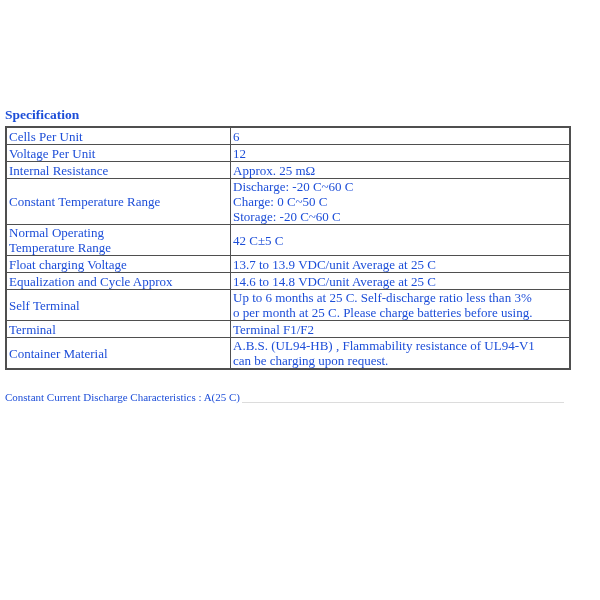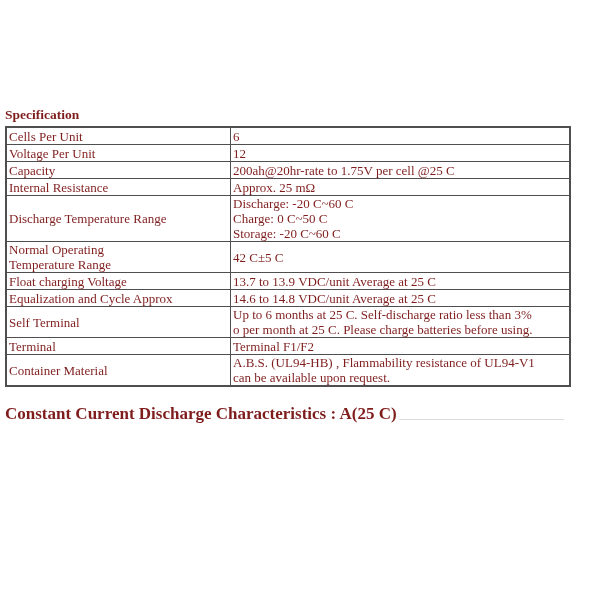--- a/index.html
+++ b/index.html
@@ -3,21 +3,21 @@
 <meta charset="utf-8">
 <style>
   html, body { margin: 0; padding: 0; background: #ffffff; }
   .page {
     position: relative;
     width: 600px;
     height: 600px;
     background: #ffffff;
     font-family: "Liberation Serif", "DejaVu Serif", serif;
     font-size: 13px;
-    color: #7f1d1d;
+    color: #1d4ed8;
     overflow: hidden;
     box-sizing: border-box;
   }
   .content { position: absolute; left: 5px; top: 0; width: 559px; }
   .spec-heading {
     margin-top: 107px;
     margin-bottom: 3px;
     font-weight: bold;
     font-size: 13.5px;
     line-height: 16px;
@@ -39,22 +39,22 @@
   }
   td.col-label { width: 219px; }
   td.col-value { width: 334px; }
   .cc-heading-row {
     display: flex;
     align-items: flex-end;
     margin-top: 19px;
     width: 559px;
   }
   .cc-heading {
-    font-weight: bold;
-    font-size: 17px;
+    font-weight: normal;
+    font-size: 11px;
     line-height: 16px;
     white-space: nowrap;
   }
   .cc-rule {
     flex: 1;
     border-bottom: 1px solid #dcdcdc;
     margin-bottom: 2px;
     margin-left: 2px;
   }
 </style>
@@ -70,29 +70,25 @@
       <tbody>
         <tr>
           <td class="col-label">Cells Per Unit</td>
           <td class="col-value">6</td>
         </tr>
         <tr>
           <td class="col-label">Voltage Per Unit</td>
           <td class="col-value">12</td>
         </tr>
         <tr>
-          <td class="col-label">Capacity</td>
-          <td class="col-value">200ah@20hr-rate to 1.75V per cell @25 C</td>
-        </tr>
-        <tr>
           <td class="col-label">Internal Resistance</td>
           <td class="col-value">Approx. 25 mΩ</td>
         </tr>
         <tr>
-          <td class="col-label">Discharge Temperature Range</td>
+          <td class="col-label">Constant Temperature Range</td>
           <td class="col-value">Discharge: -20 C~60 C
 Charge: 0 C~50 C
 Storage: -20 C~60 C</td>
         </tr>
         <tr>
           <td class="col-label">Normal Operating
 Temperature Range</td>
           <td class="col-value">42 C±5 C</td>
         </tr>
         <tr>
@@ -108,21 +104,21 @@
           <td class="col-value">Up to 6 months at 25 C. Self-discharge ratio less than 3%
 o per month at 25 C. Please charge batteries before using.</td>
         </tr>
         <tr>
           <td class="col-label">Terminal</td>
           <td class="col-value">Terminal F1/F2</td>
         </tr>
         <tr>
           <td class="col-label">Container Material</td>
           <td class="col-value">A.B.S. (UL94-HB) , Flammability resistance of UL94-V1
-can be available upon request.</td>
+can be charging upon request.</td>
         </tr>
       </tbody>
     </table>
 
     <div class="cc-heading-row">
       <span class="cc-heading">Constant Current Discharge Characteristics : A(25 C)</span>
       <span class="cc-rule"></span>
     </div>
 
   </div>

